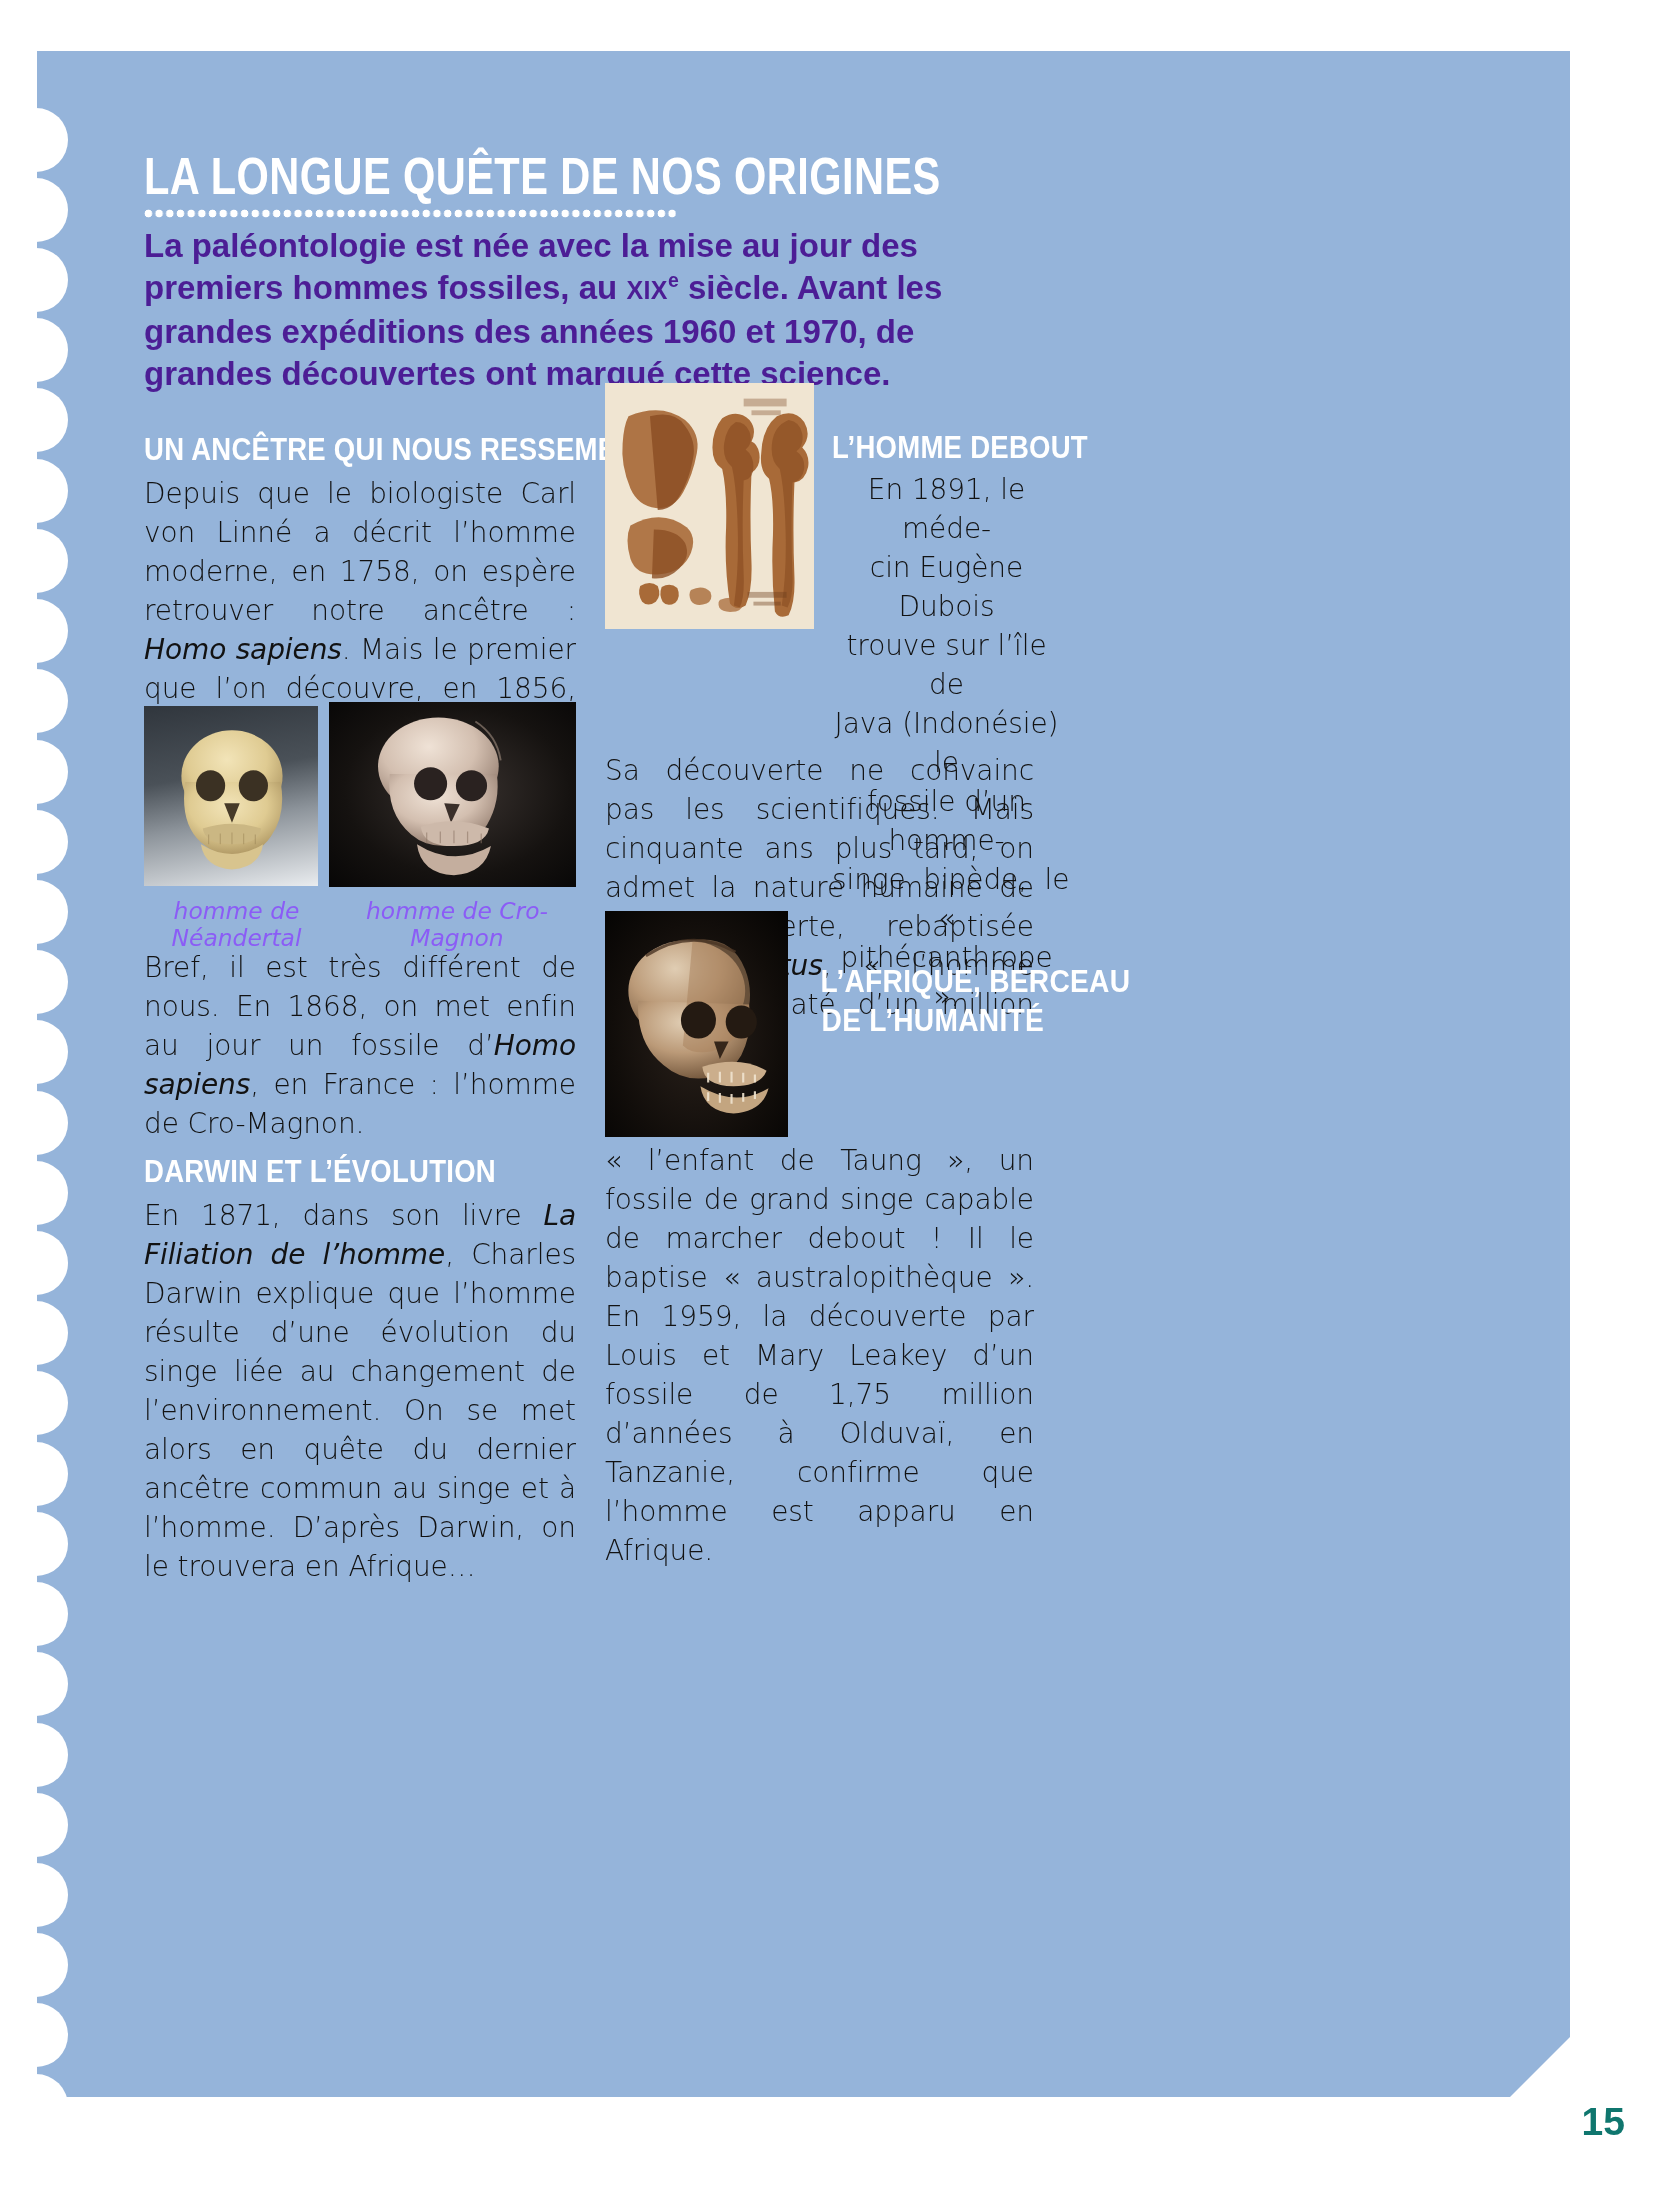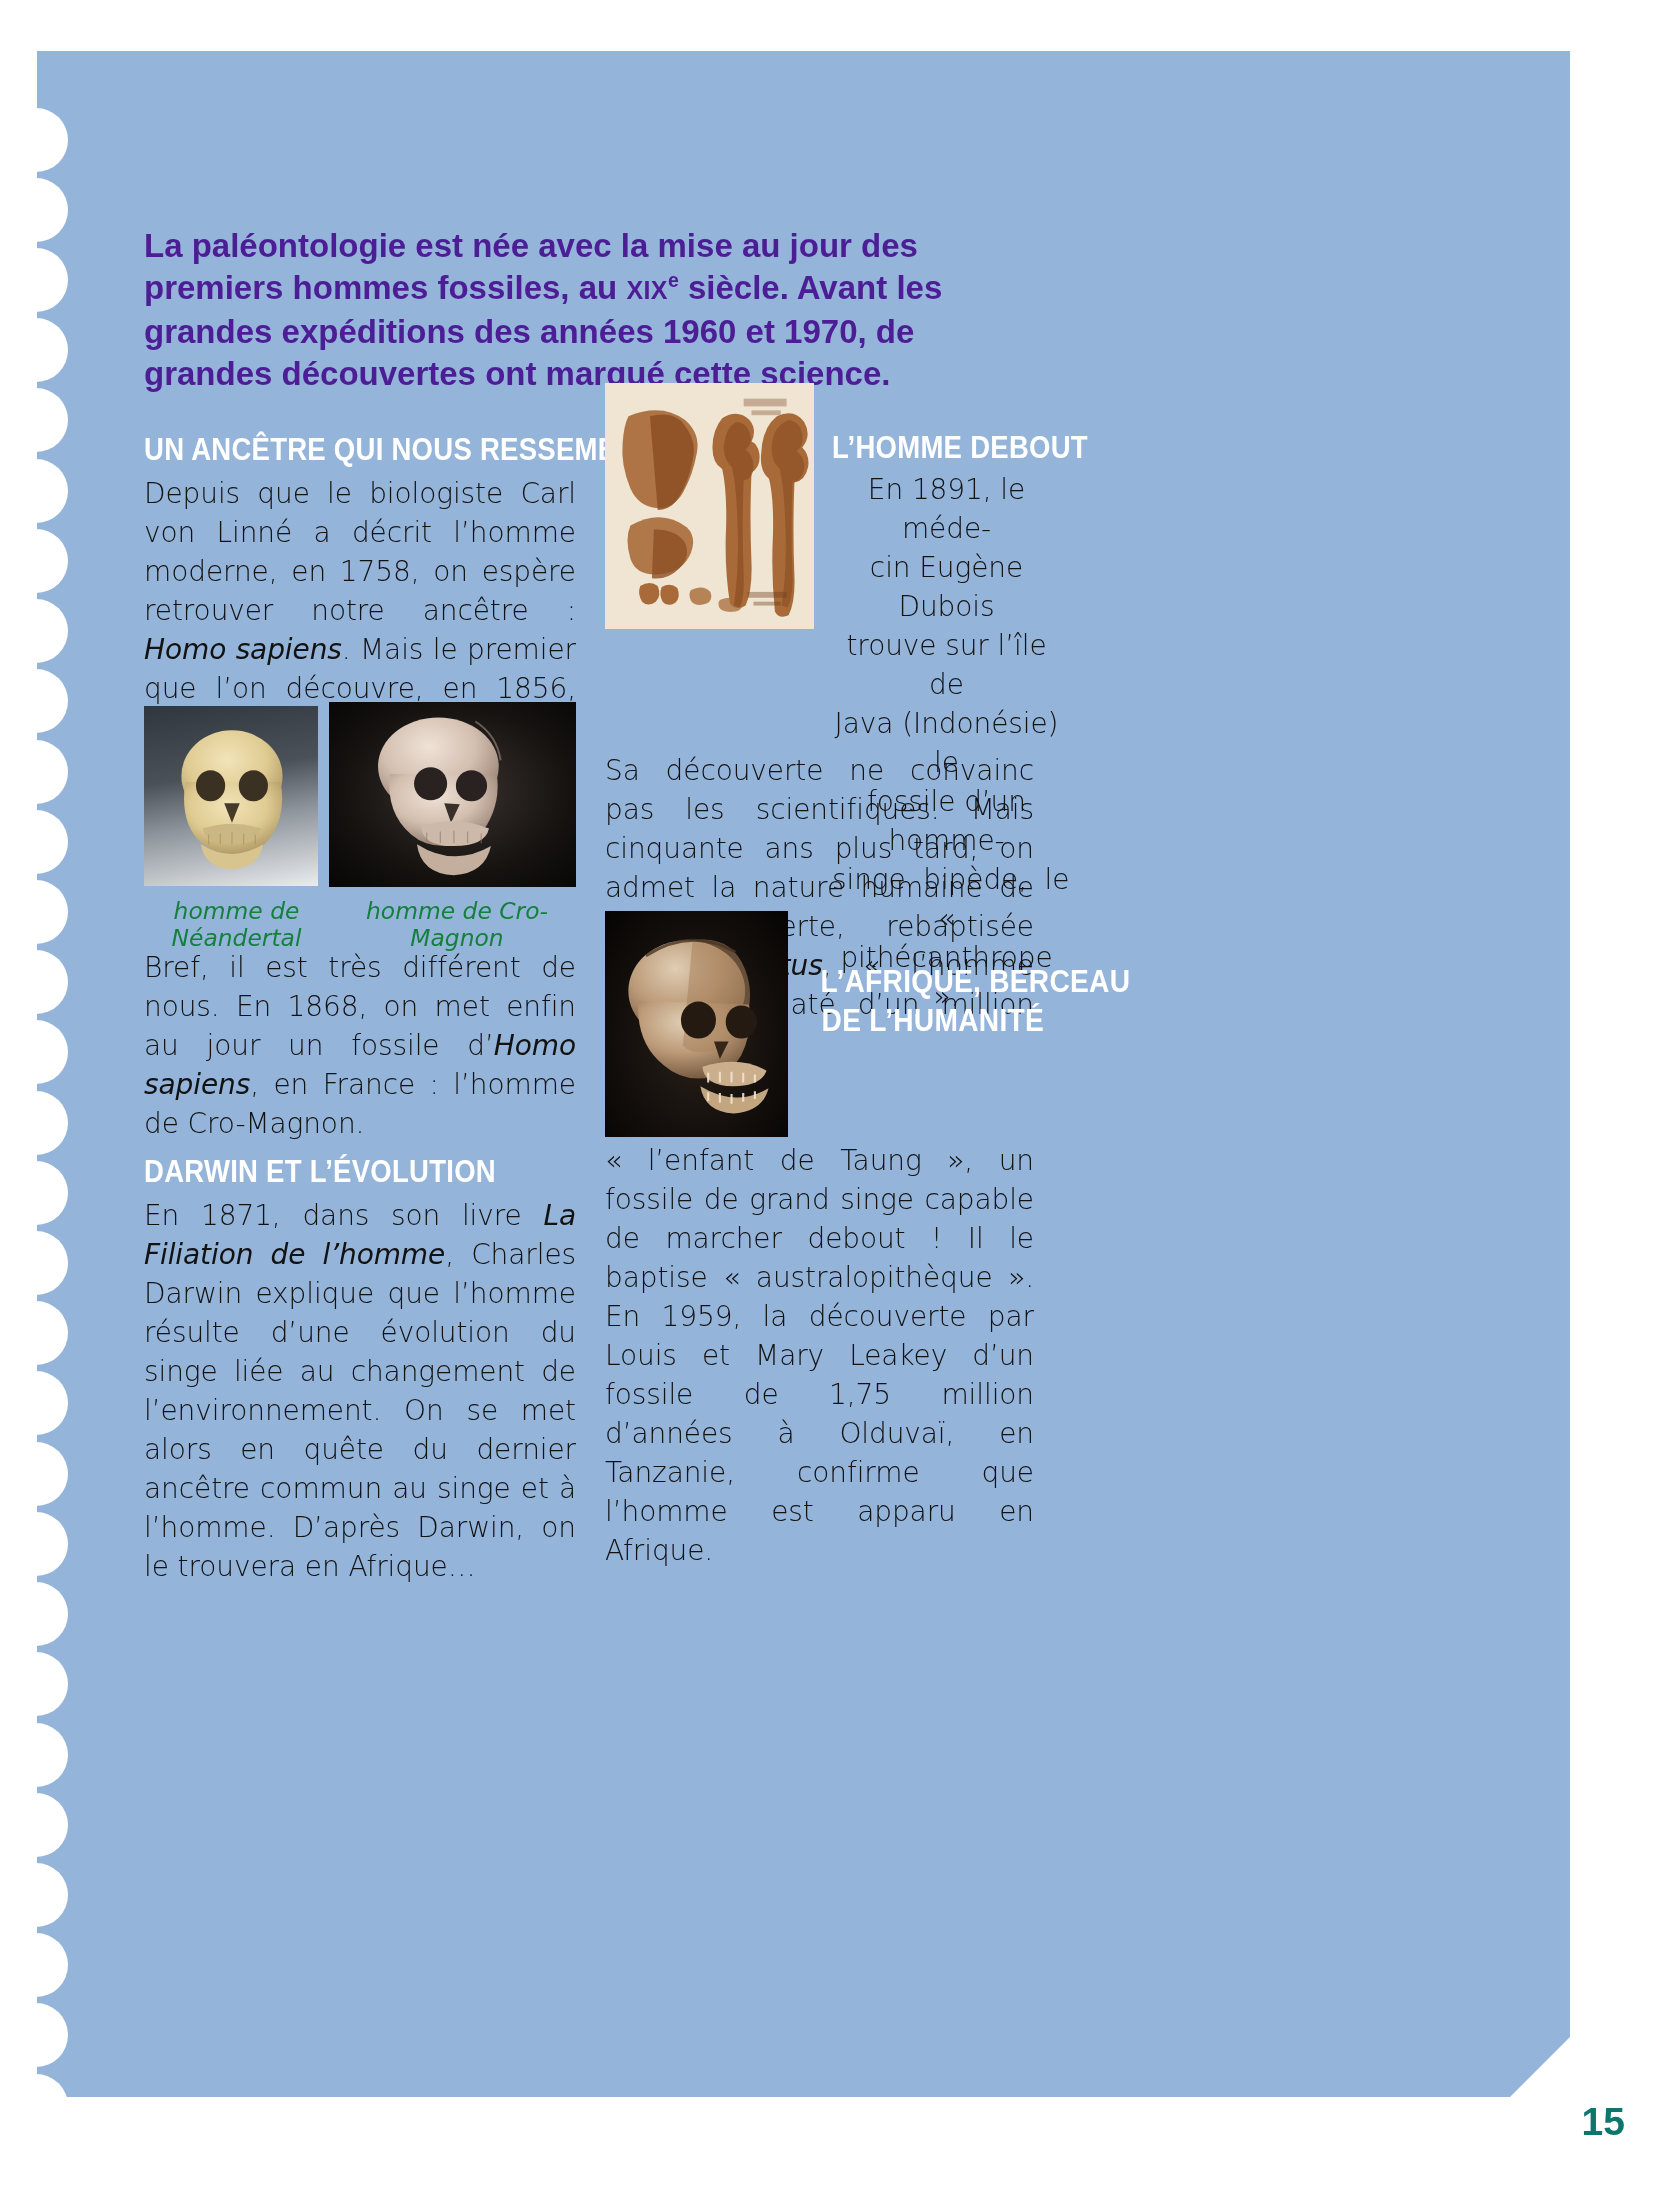--- a/index.html
+++ b/index.html
@@ -44,21 +44,21 @@
      font-family:"Liberation Sans Narrow","Liberation Sans",sans-serif;font-weight:bold;
      font-size:32px;line-height:33px;letter-spacing:0.3px;text-transform:uppercase;
      transform:scaleX(.86);transform-origin:left center;white-space:nowrap;}
 
   p.body{margin:0;color:#121212;font-family:"DejaVu Sans","Liberation Sans",sans-serif;
      font-weight:300;font-size:28px;line-height:39px;text-align:justify;
      letter-spacing:-0.1px;}
   p.body i, p.body em{}
 
   .photo{position:absolute;overflow:hidden;}
-  .cap{position:absolute;color:#15803d;font-family:"DejaVu Sans","Liberation Sans",sans-serif;
+  .cap{position:absolute;color:#8b5cf6;font-family:"DejaVu Sans","Liberation Sans",sans-serif;
      font-style:italic;font-size:23.4px;line-height:27px;}
 
   
   .ph-neander{background:linear-gradient(170deg,#30363d 0%,#4a5158 38%,#8d949b 62%,#e9ecef 100%);}
   .ph-cro{background:radial-gradient(ellipse at 52% 48%, #3a3330 0%, #151210 62%, #070606 100%);}
   .ph-plate{background:#efe3cf;}
   .ph-taung{background:radial-gradient(ellipse at 50% 55%, #2a211b 0%, #110d0a 65%, #050403 100%);}
   .pgnum{position:absolute;right:35px;bottom:66px;color:#0f766e;
      font-family:"Liberation Sans Narrow","Liberation Sans",sans-serif;font-weight:bold;
      font-size:39px;letter-spacing:0;}
@@ -96,20 +96,24 @@
       <div class="sc" style="top: 1672px;"></div>
       <div class="sc" style="top: 1742px;"></div>
       <div class="sc" style="top: 1812px;"></div>
       <div class="sc" style="top: 1882px;"></div>
       <div class="sc" style="top: 1952px;"></div>
       <div class="sc" style="top: 2023px;"></div>
     </div>
 
   <div id="content">
 
+    <div class="kicker-wrap">
+      <h1 class="title">LA LONGUE QUÊTE DE NOS ORIGINES</h1>
+      <div class="title-rule"></div>
+    </div>
 
     <p class="lead"><span>La paléontologie est née avec la mise au jour des premiers hommes fossiles, au </span><span class="sc">XIX</span><sup>e</sup><span> siècle. Avant les grandes expéditions des années 1960 et 1970, de grandes découvertes ont marqué cette science.</span></p>
 
     <div class="colL" style="top:382px;">
       <h2 class="sec">UN ANCÊTRE QUI NOUS RESSEMBLE</h2>
       <p class="body"><span>Depuis que le biologiste Carl von Linné a décrit l’homme moderne, en 1758, on espère retrouver notre ancêtre : </span><i>Homo sapiens</i><span>. Mais le premier que l’on découvre, en 1856, est l’homme de Néandertal : il est massif, son crâne est allongé…</span></p>
     </div>
 
     <div class="photo ph-neander" style="left:0px;top:655px;width:174px;height:180px;">
       <svg width="174" height="180" viewBox="0 0 178 185">

